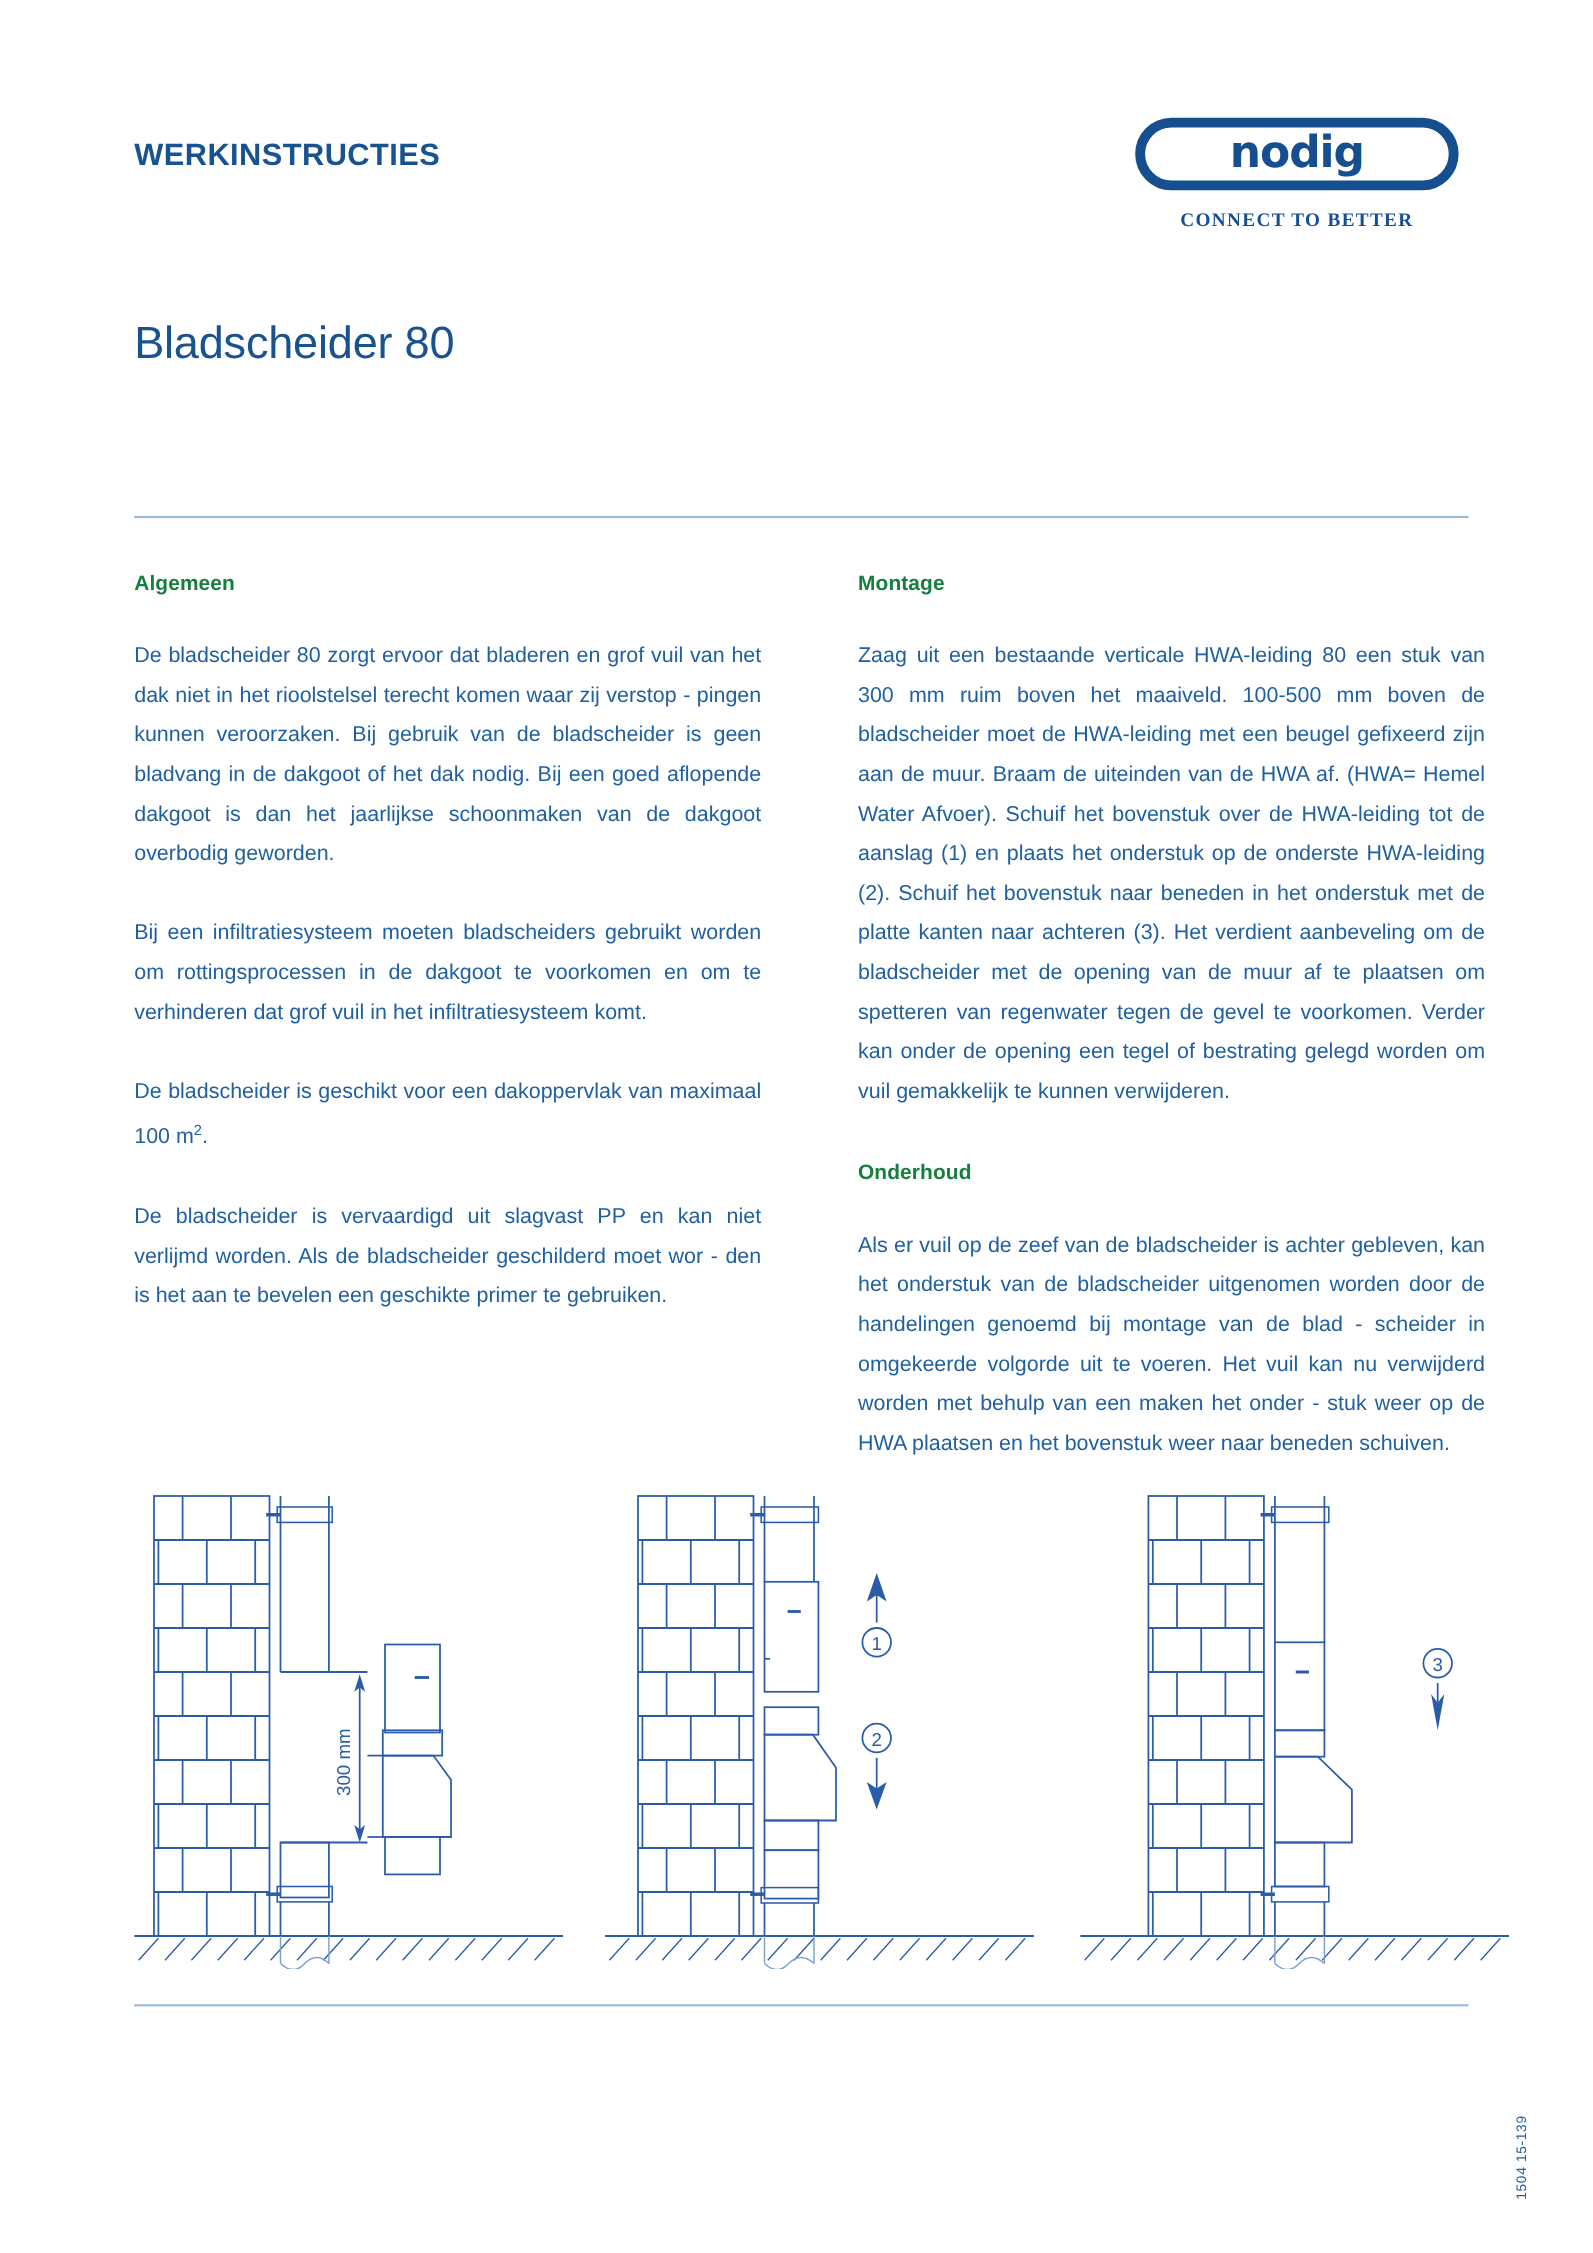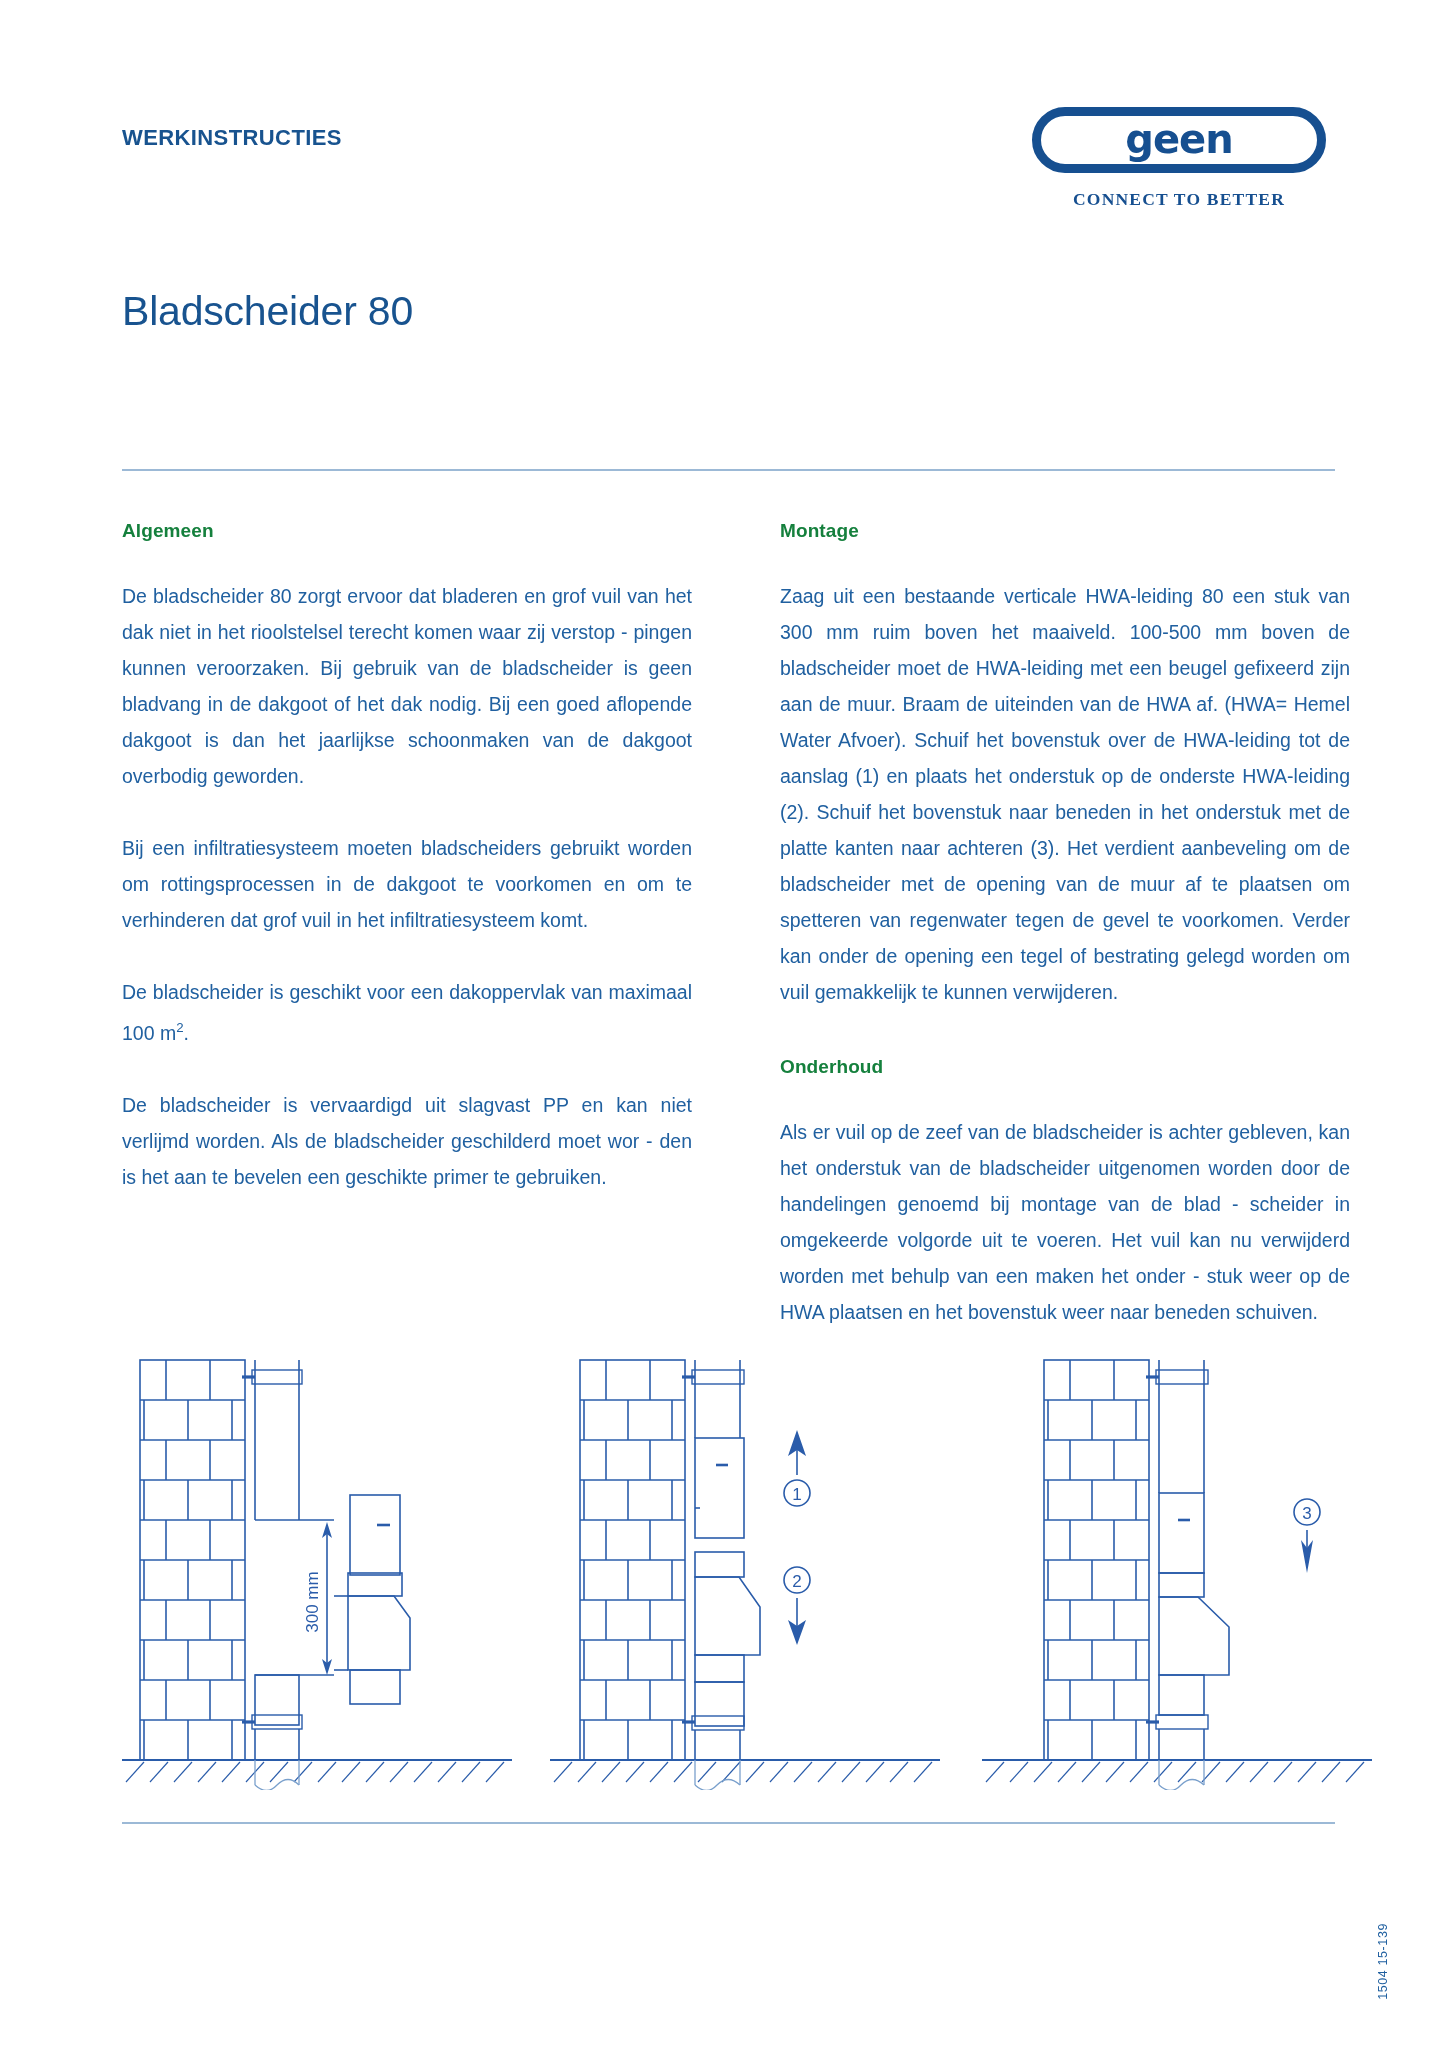--- a/index.html
+++ b/index.html
@@ -27,21 +27,21 @@
     position: absolute;
     left: 122px;
     top: 125px;
     width: 1210px;
     height: 140px;
   }
   .werkinstructies {
     position: absolute;
     left: 0;
     top: 0;
-    font-size: 22px;
+    font-size: 28px;
     font-weight: bold;
     letter-spacing: 0.4px;
     color: #18538f;
     font-family: "Liberation Sans", sans-serif;
   }
 
   
   .logo-wrap {
     position: absolute;
     right: 0;
@@ -183,21 +183,21 @@
 </head>
 <body>
 
 <div class="page">
 
   <div class="header">
     <div class="werkinstructies">WERKINSTRUCTIES</div>
 
     <div class="logo-wrap">
       <div class="logo-pill">
-        <div class="logo-word">geen</div>
+        <div class="logo-word">nodig</div>
       </div>
       <div class="logo-tagline">CONNECT TO BETTER</div>
     </div>
   </div>
 
   <div class="doc-title">Bladscheider 80</div>
 
   <div class="rule-top"></div>
 
   <div class="col col-left">

